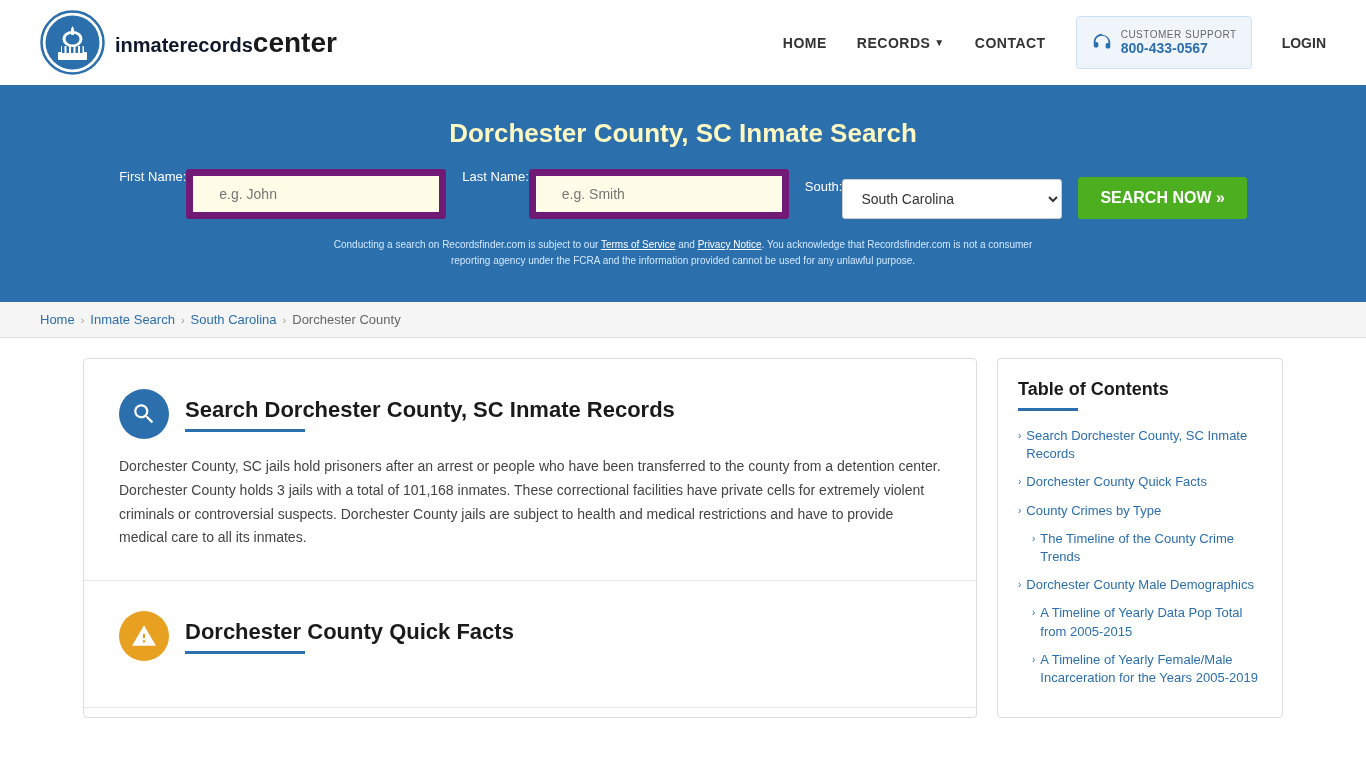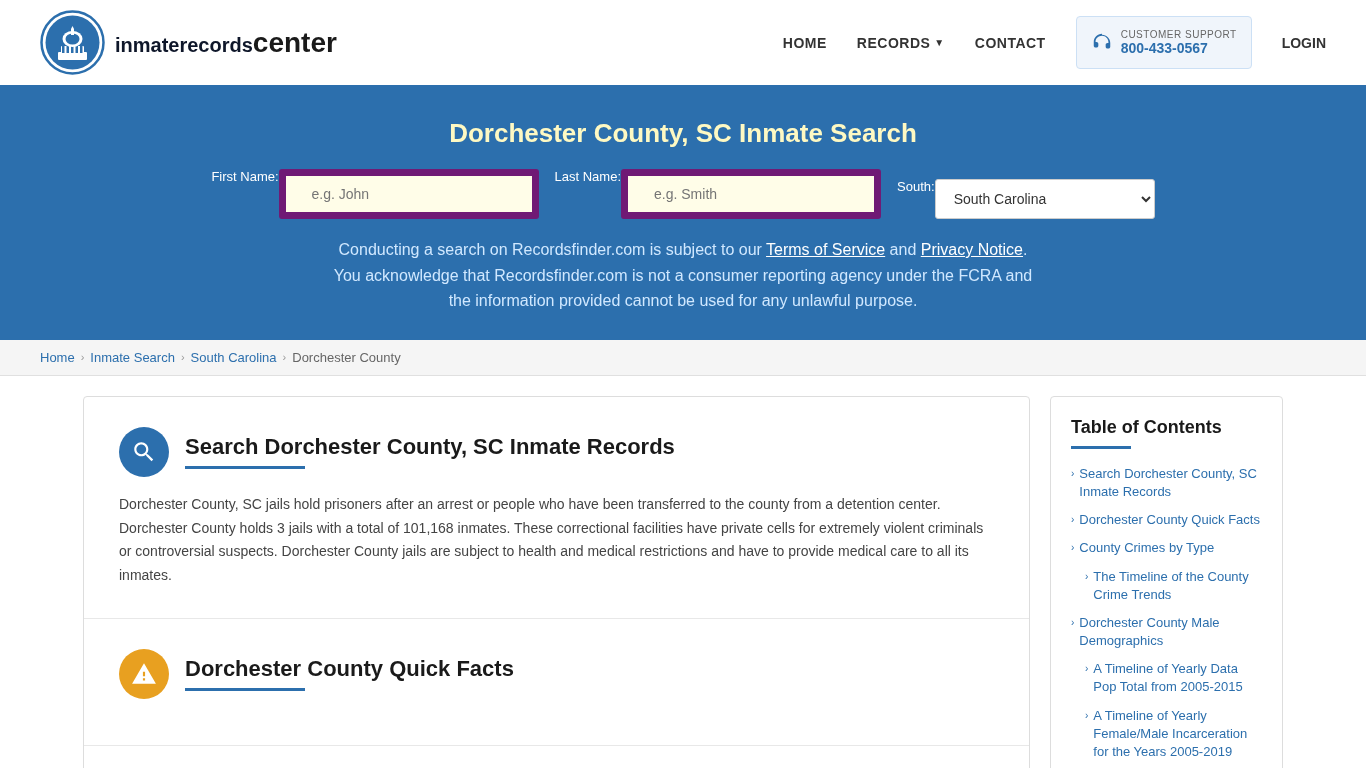--- a/index.html
+++ b/index.html
@@ -129,24 +129,24 @@
       font-weight: bold;
       padding: 10px 22px;
       border: none;
       border-radius: 3px;
       cursor: pointer;
       white-space: nowrap;
       height: 42px;
     }
     .hero-disclaimer {
       color: #d0e8ff;
-      font-size: 16px;
+      font-size: 10px;
       line-height: 1.6;
       max-width: 700px;
-      margin: 1px auto;
+      margin: 8px auto;
     }
     .hero-disclaimer a {
       color: #fff;
       text-decoration: underline;
     }
 
     
     .breadcrumb {
       background: #f5f5f5;
       padding: 10px 40px;
@@ -222,21 +222,21 @@
       margin-top: 6px;
     }
     .section-text {
       font-size: 14px;
       line-height: 1.7;
       color: #444;
     }
 
     
     .sidebar {
-      width: 233px;
+      width: 286px;
       flex-shrink: 0;
     }
     .toc-box {
       border: 1px solid #ddd;
       border-radius: 4px;
       padding: 20px;
     }
     .toc-title {
       font-size: 18px;
       font-weight: bold;
@@ -343,20 +343,21 @@
     <div class="form-group">
       <label class="form-label">Last Name:</label>
       <input class="form-input" type="text" placeholder="e.g. Smith" style="">
     </div>
     <div class="form-group">
       <label class="form-label">South:</label>
       <select class="form-select">
         <option>South Carolina</option>
       </select>
     </div>
+    <button class="search-btn">SEARCH NOW »</button>
   </div>
 
   <p class="hero-disclaimer">
     Conducting a search on Recordsfinder.com is subject to our <a href="#">Terms of Service</a> and <a href="#">Privacy Notice</a>. You acknowledge that Recordsfinder.com is not a consumer reporting agency under the FCRA and the information provided cannot be used for any unlawful purpose.
   </p>
 </div>
 
 <div class="breadcrumb">
   <a href="#">Home</a>
   <span class="breadcrumb-sep">›</span>

